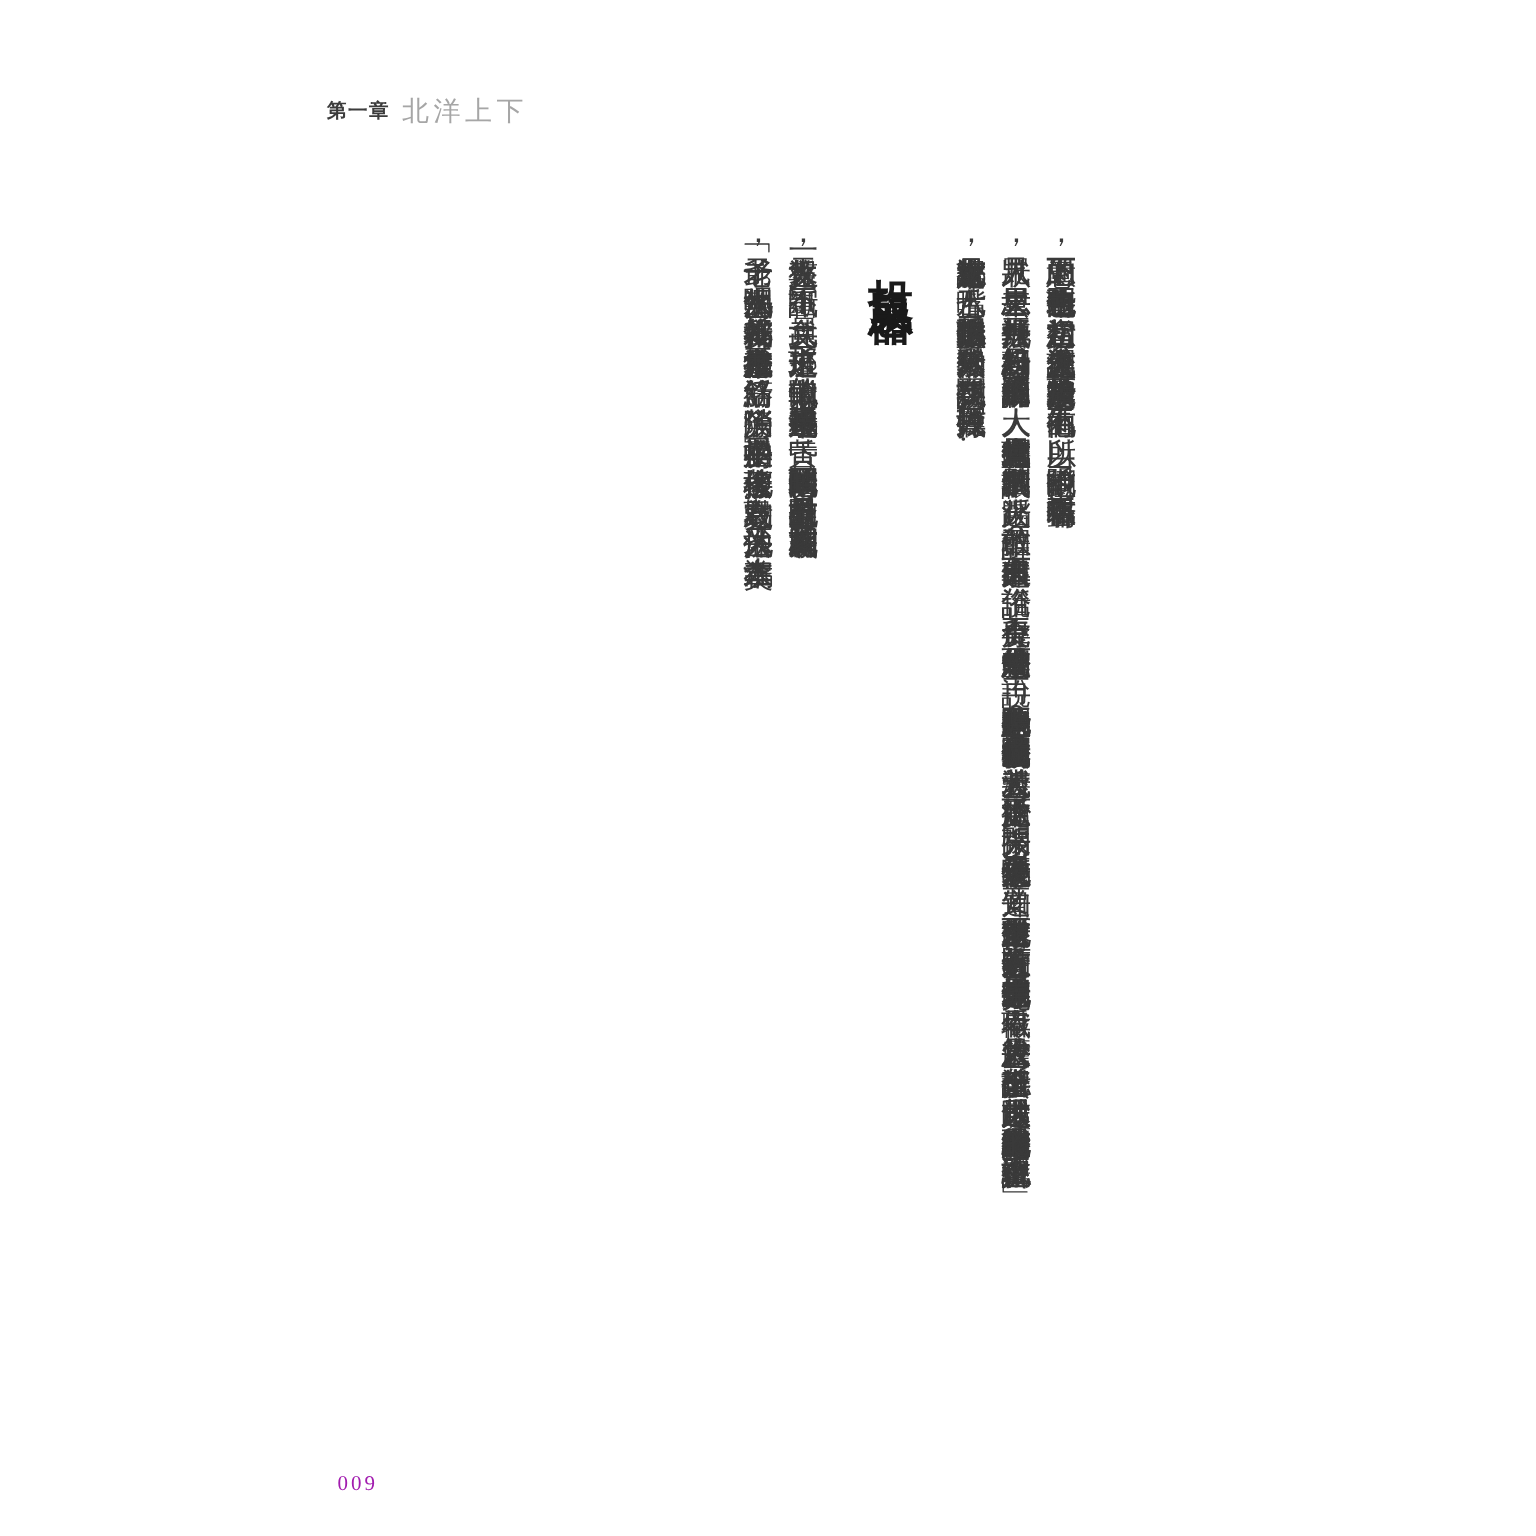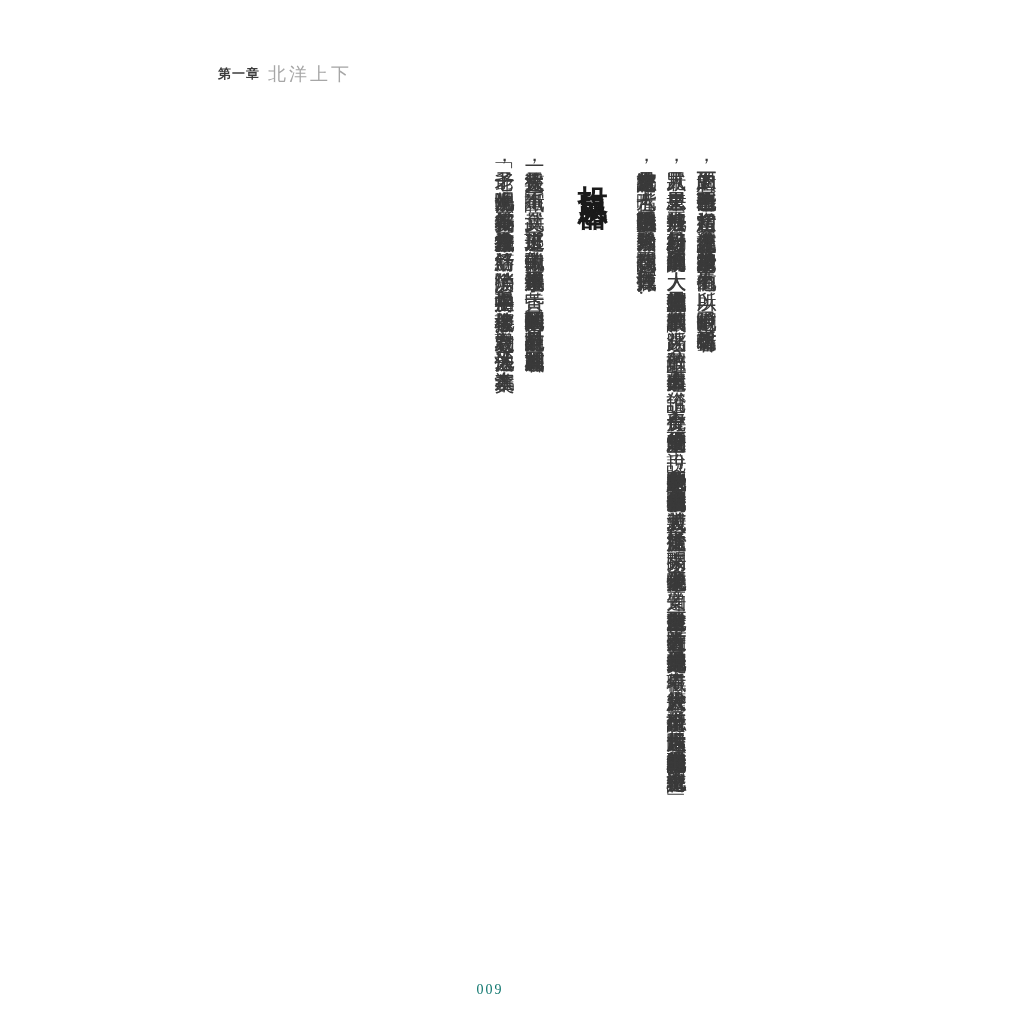--- a/index.html
+++ b/index.html
@@ -71,24 +71,24 @@
     color: #1a1a1a;
     text-indent: 0;
   }
 
   
   .page-number {
     position: absolute;
     left: 225px;
     width: 530px;
     bottom: 26px;
-    text-align: center;
+    text-align: left;
     font-size: 14px;
     letter-spacing: 2px;
-    color: #0f766e;
+    color: #a21caf;
     font-family: "Liberation Serif", "DejaVu Serif", serif;
   }
 </style>
 </head>
 <body>
 
 <div class="page">
 
   <header class="chapter-header">
     <span class="chapter-label">第一章</span><span class="chapter-title">北洋上下</span>

